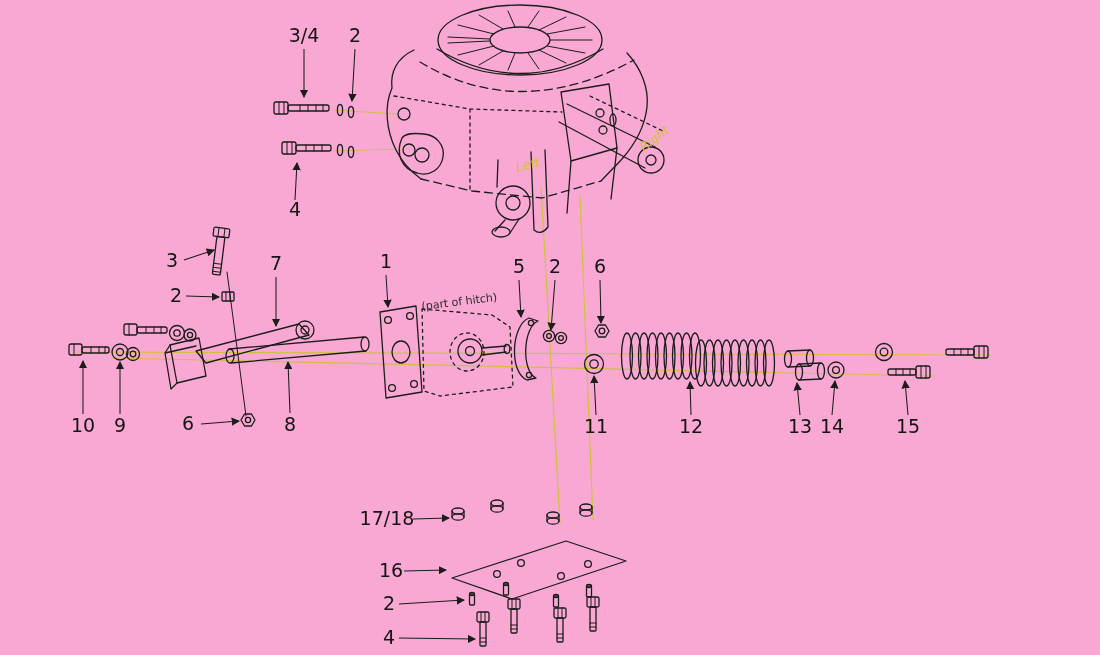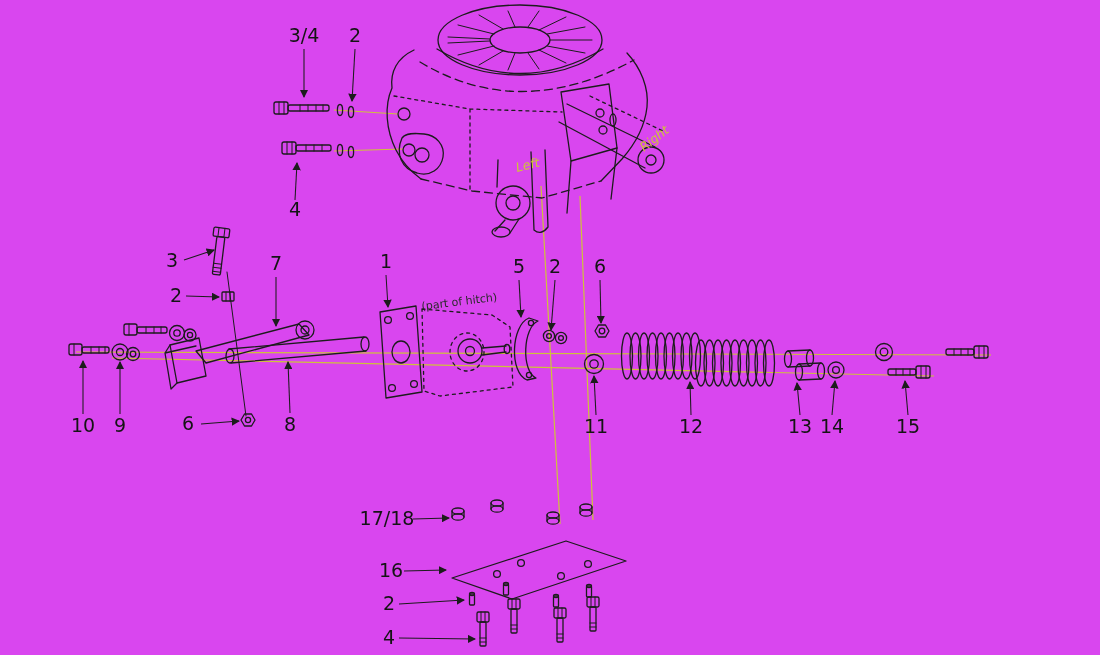--- a/index.html
+++ b/index.html
@@ -1,16 +1,16 @@
 <!DOCTYPE html>
 <html><head>
 <meta charset="utf-8">
 <style>
   html,body { margin:0; padding:0; background:#ffffff; }
-  .stage { width:1100px; height:655px; position:relative; background:#d946ef; overflow:hidden; }
+  .stage { width:1100px; height:655px; position:relative; background:#f9a8d4; overflow:hidden; }
   svg { display:block; }
   .ink { stroke:#1c1c1c; fill:none; stroke-width:1.3; stroke-linecap:round; stroke-linejoin:round; }
   .thin { stroke-width:1; }
   .dash { stroke-dasharray:8 5; }
   .dash2 { stroke-dasharray:3 4; }
   .leader { stroke:#1c1c1c; stroke-width:1.05; fill:none; marker-end:url(#arrowhead); }
   .lbl { font-family:"DejaVu Sans", sans-serif; font-size:19px; font-weight:500; fill:#141414; }
   .note { font-family:"DejaVu Sans", sans-serif; font-size:11px; fill:#2a2a2a; }
   .accent-note { font-family:"DejaVu Sans", sans-serif; font-size:12.5px; font-style:italic; font-weight:500; }
   .accent-stroke { fill:none; stroke-width:1.2; }

